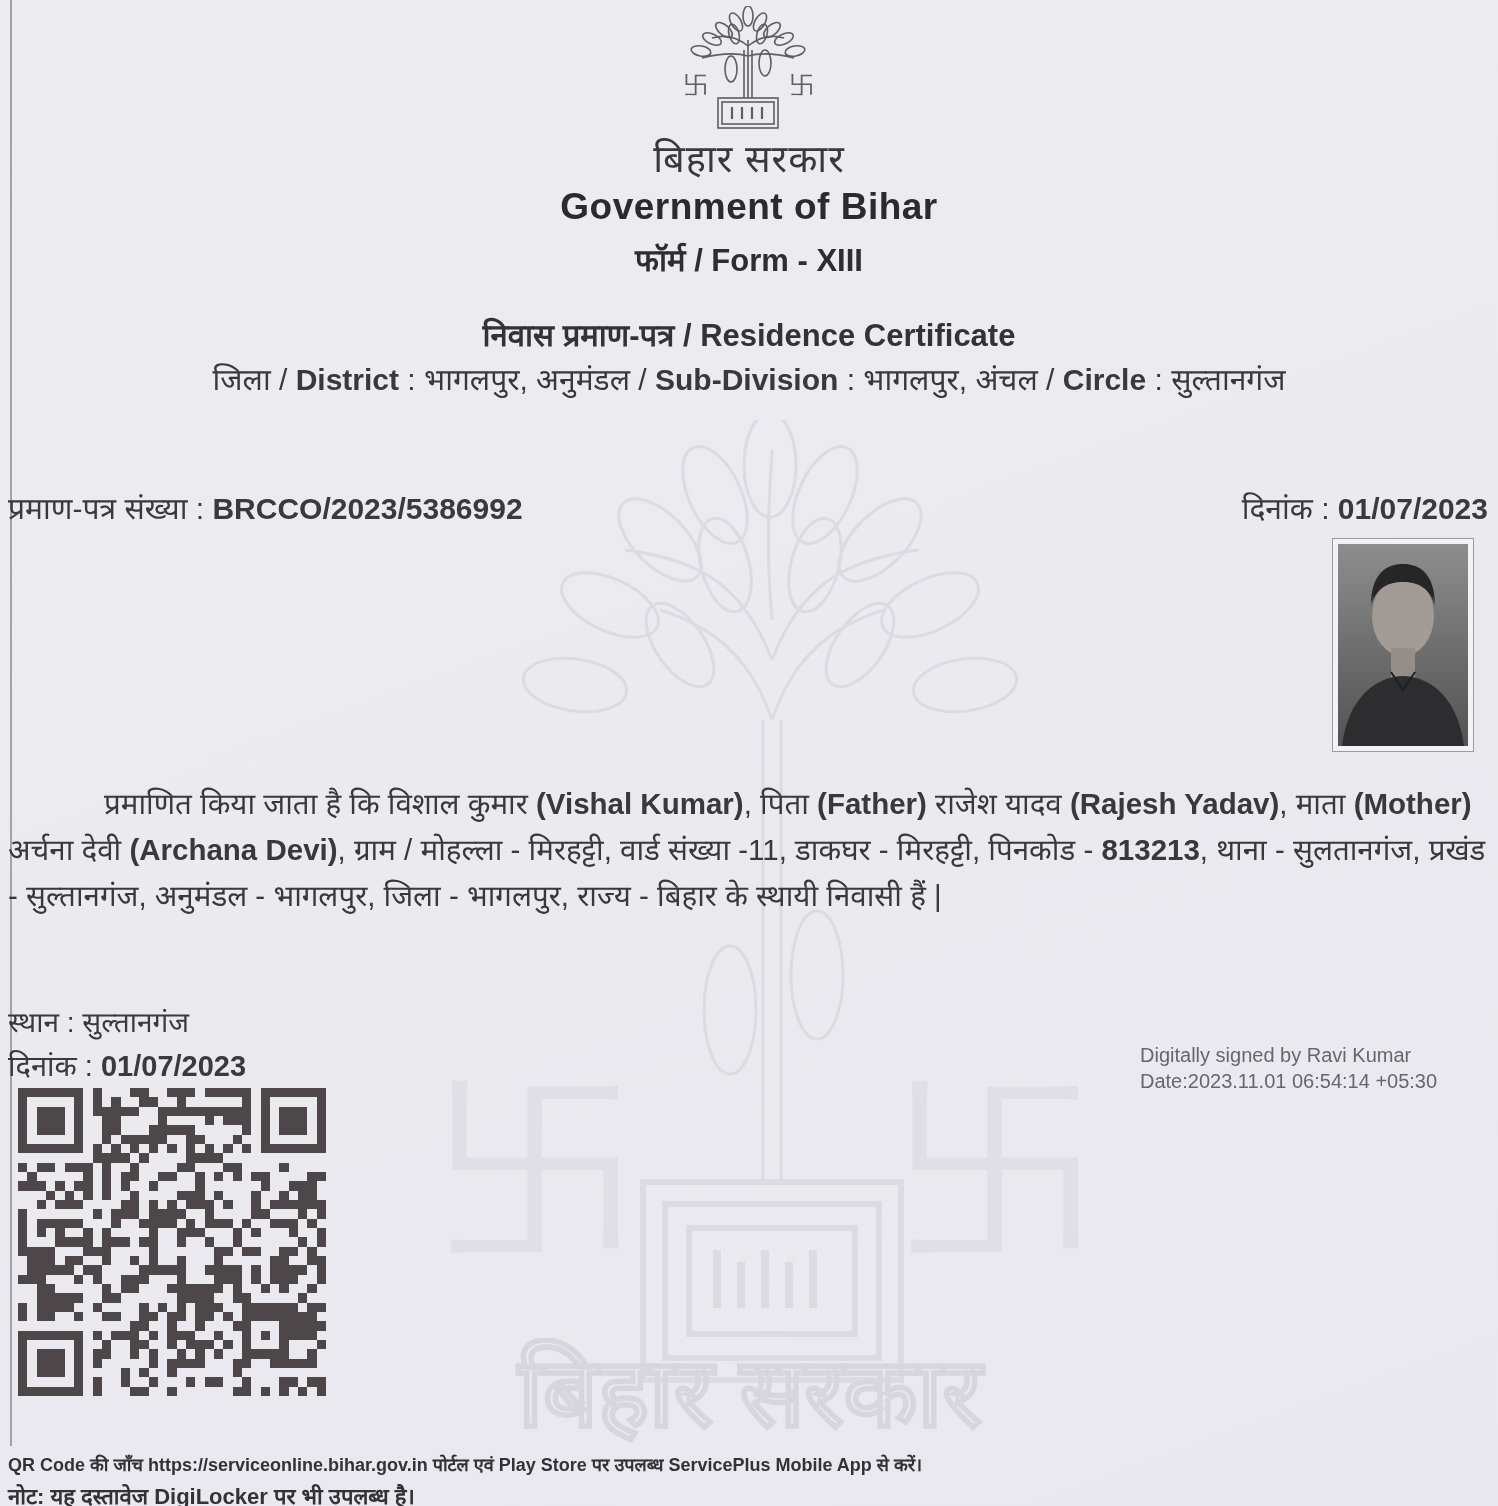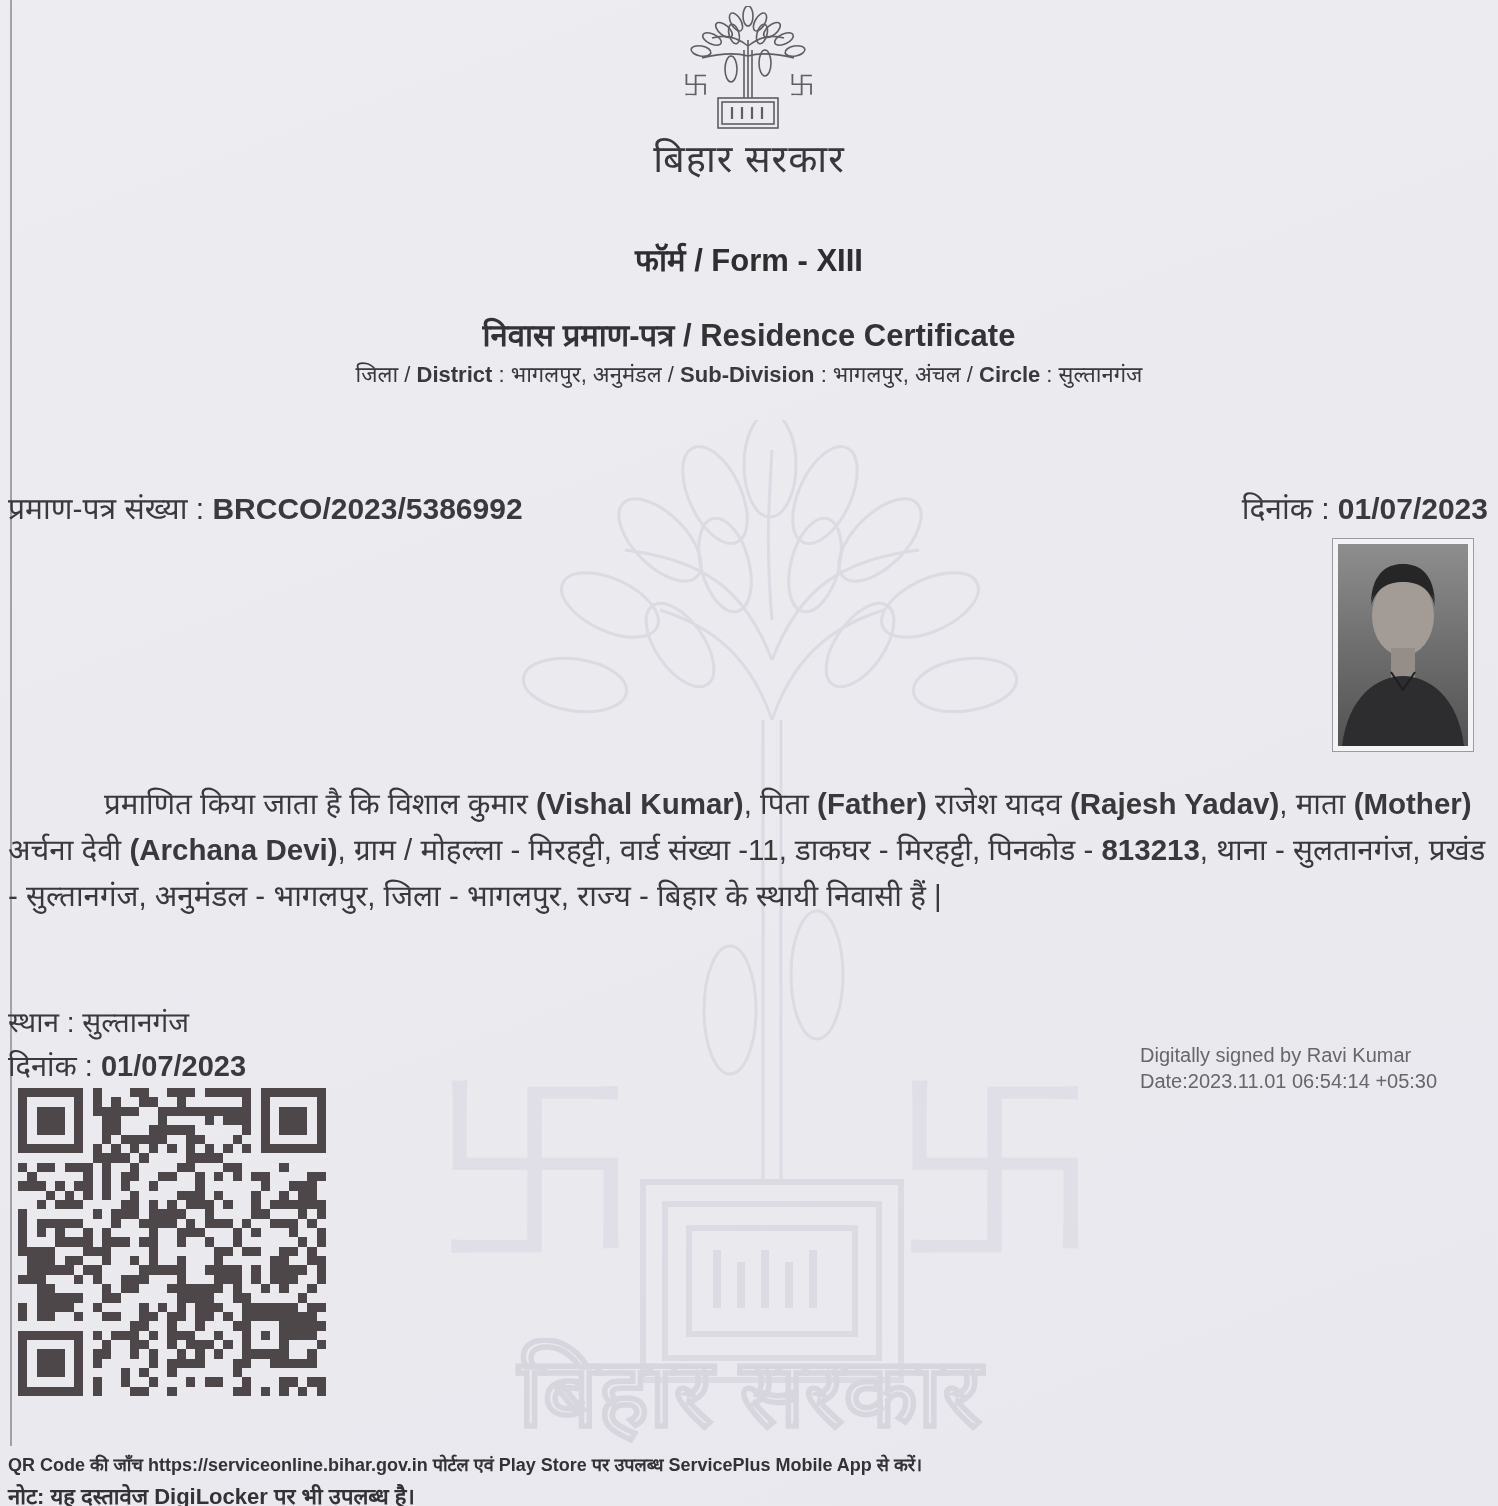--- a/index.html
+++ b/index.html
@@ -9,21 +9,21 @@
     background:linear-gradient(160deg,#edecf1 0%,#ebeaef 45%,#e9e8ee 100%);
     overflow:hidden;color:#3a393c;
   }
   .abs{position:absolute;}
   .center{left:0;right:0;text-align:center;}
   
   .org-hi{top:131px;font-size:38px;font-weight:500;color:#39383b;letter-spacing:1px;}
   .org-en{top:186px;font-size:37px;font-weight:700;color:#2b2a2d;letter-spacing:.5px;}
   .form-line{top:238px;font-size:31px;font-weight:700;color:#2e2d30;}
   .cert-title{top:313px;font-size:31px;font-weight:700;color:#333235;}
-  .district-line{top:358px;font-size:22px;font-weight:500;color:#39383b;}
+  .district-line{top:358px;font-size:30px;font-weight:500;color:#39383b;}
   
   .meta-left{left:8px;top:487px;font-size:30px;font-weight:500;}
   .meta-right{right:10px;top:487px;font-size:30px;font-weight:500;}
   
   .body-par{
     left:8px;top:781px;width:1484px;font-size:29.5px;line-height:46px;
     font-weight:500;color:#39383b;text-indent:96px;text-align:left;
   }
   
   .place-line{left:8px;top:1002px;font-size:28px;font-weight:500;}
@@ -133,20 +133,21 @@
       <text x="122" y="87">卐</text>
     </g>
     <g>
       <rect x="50" y="92" width="60" height="30"></rect>
       <rect x="54" y="96" width="52" height="22"></rect>
       <path d="M64,101 V113 M74,101 V113 M84,101 V113 M94,101 V113" stroke-width="2.2"></path>
     </g>
   </svg>
 
   <div class="abs center org-hi">बिहार सरकार</div>
+  <div class="abs center org-en">Government of Bihar</div>
   <div class="abs center form-line">फॉर्म / Form - XIII</div>
 
   <div class="abs center cert-title">निवास प्रमाण-पत्र / Residence Certificate</div>
   <div class="abs center district-line"><span>जिला / </span><span style="font-weight: 700;">District</span><span> : भागलपुर, अनुमंडल / </span><span style="font-weight: 700;">Sub-Division</span><span> : भागलपुर, अंचल / </span><span style="font-weight: 700;">Circle</span><span> : सुल्तानगंज</span></div>
 
   <div class="abs meta-left"><span>प्रमाण-पत्र संख्या : </span><span style="font-weight: 700; margin-top: 48px;">BRCCO/2023/5386992</span></div>
   <div class="abs meta-right"><span>दिनांक : </span><span style="font-weight: 700;">01/07/2023</span></div>
 
   <div class="abs photo-frame">
     <svg width="130" height="202" viewBox="0 0 130 202">

